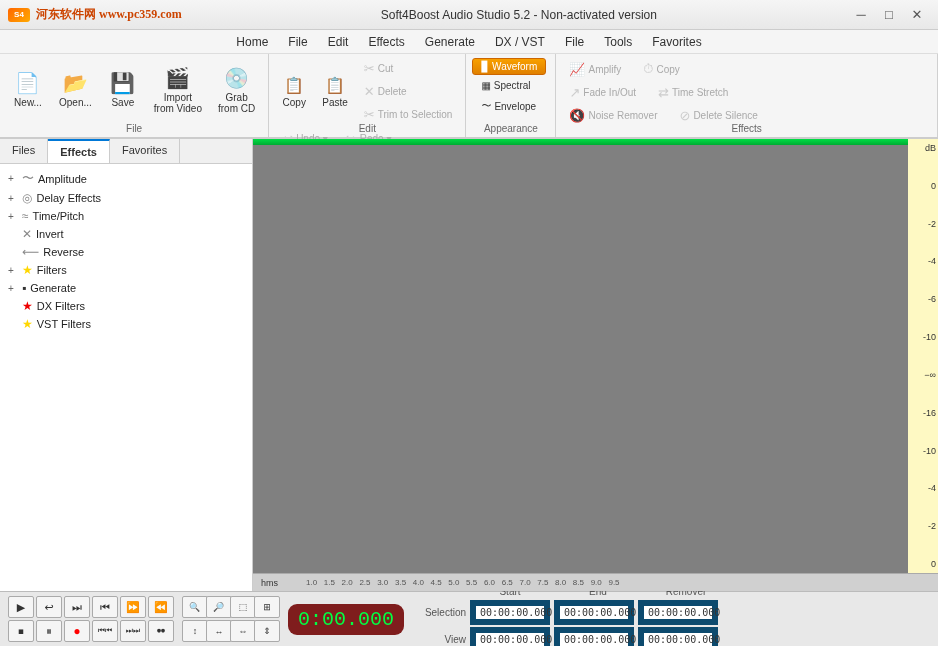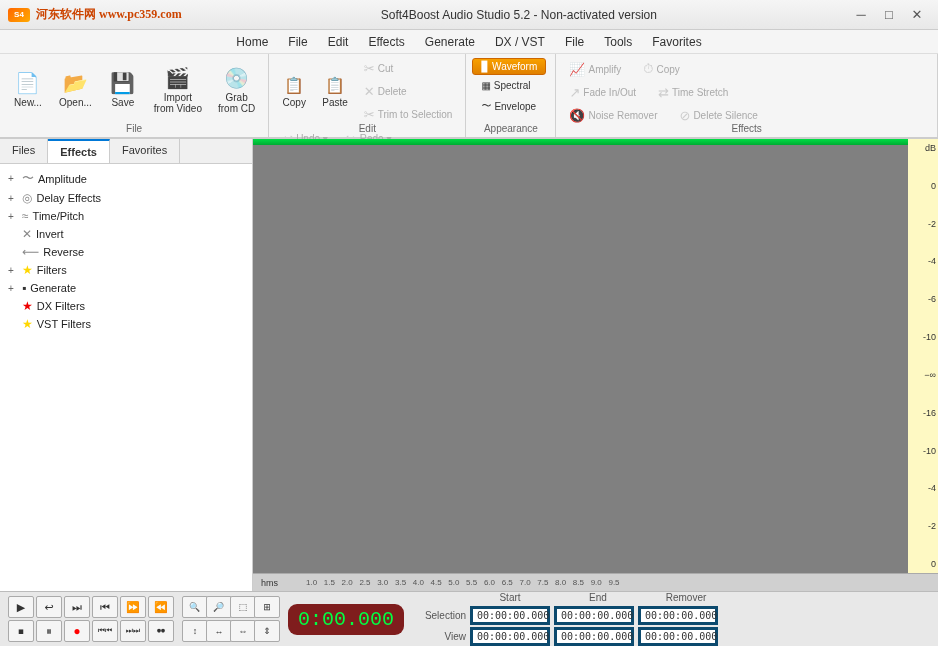--- a/index.html
+++ b/index.html
@@ -281,21 +281,21 @@
       align-items: center;
       gap: 4px;
     }
     .pos-label {
       width: 50px;
       text-align: right;
       color: #555;
     }
     .pos-value {
       background: white;
-      border: 3px solid #0c4a6e;
+      border: 6px solid #0c4a6e;
       padding: 1px 4px;
       width: 80px;
       text-align: center;
       font-family: monospace;
       font-size: 10px;
     }
     #pos-headers {
       display: flex;
       gap: 8px;
       font-size: 10px;

